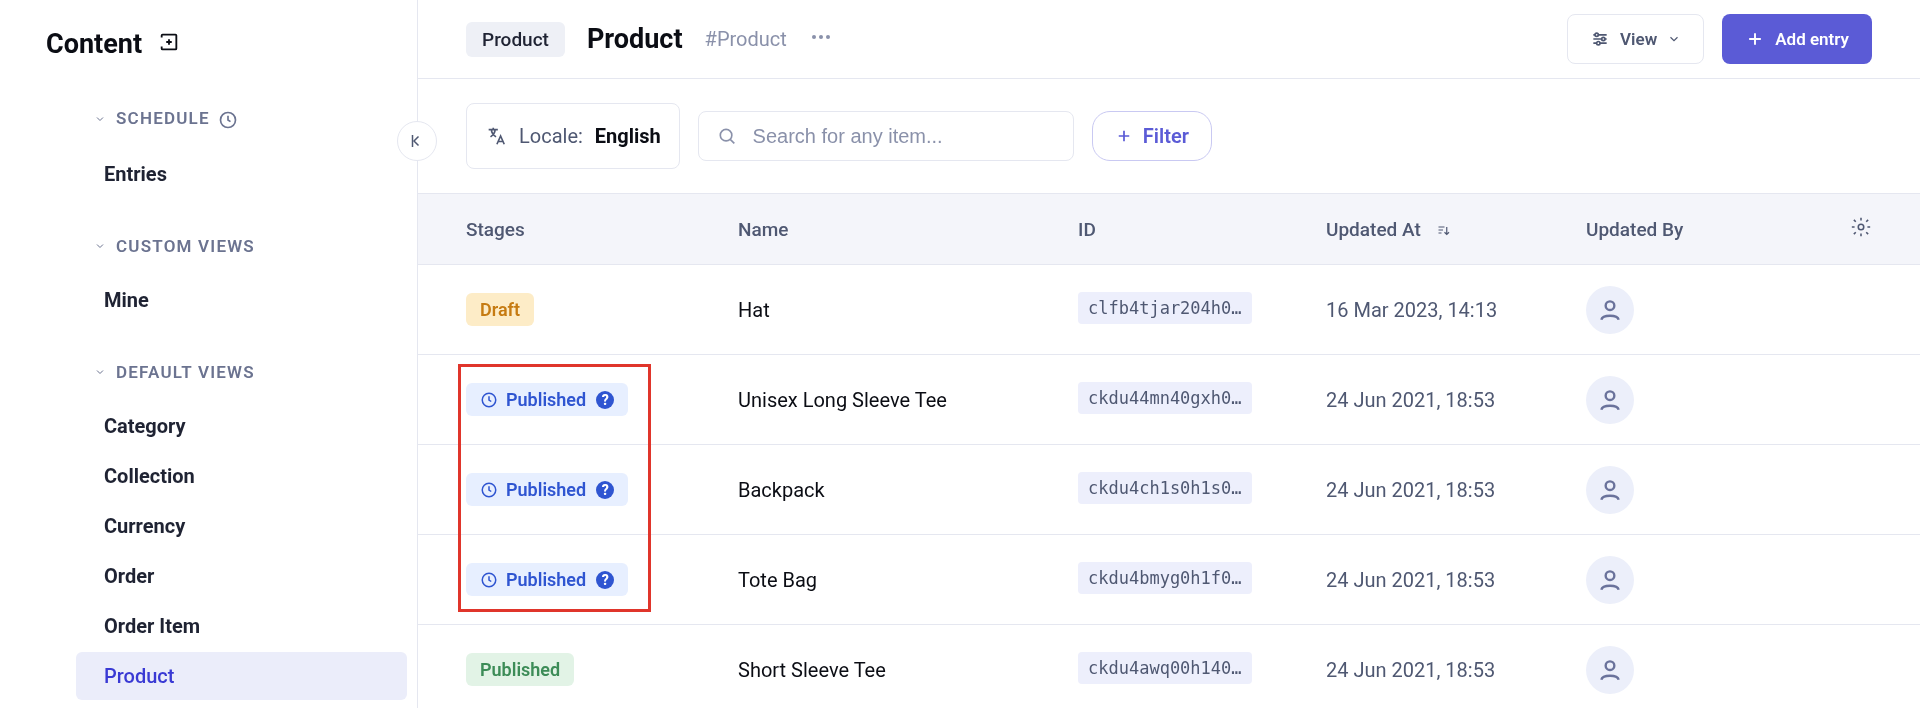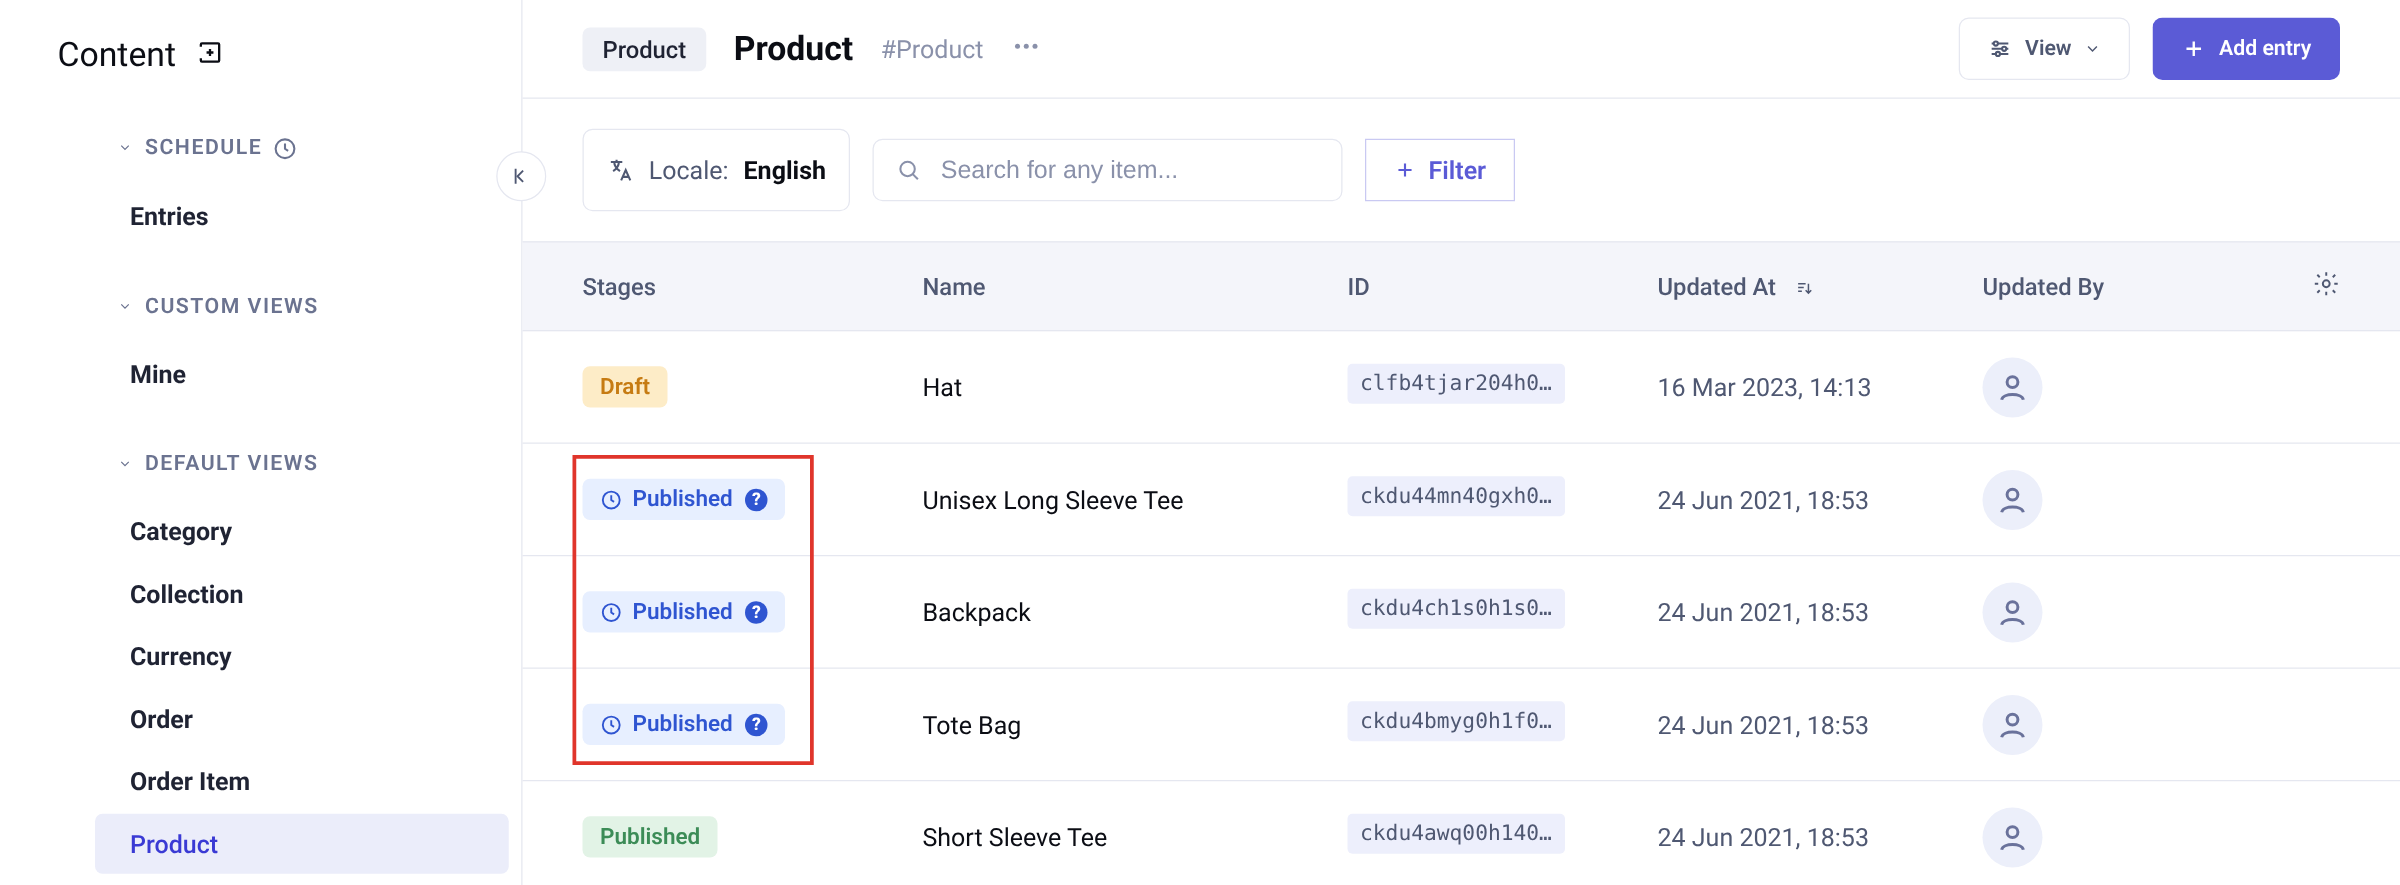--- a/index.html
+++ b/index.html
@@ -48,21 +48,21 @@
     height:100%;
     border-right:1px solid var(--border);
     padding:28px 0 0 0;
   }
   .sidebar-header{
     display:flex;align-items:center;gap:16px;
     padding:0 0 0 46px;
     margin-bottom:40px;
   }
   .sidebar-title{
-    font-size:27px;font-weight:400;color:var(--text-900);
+    font-size:27px;font-weight:700;color:var(--text-900);
   }
   .sq-icon{
     width:22px;height:22px;stroke:var(--text-900);stroke-width:2;fill:none;
   }
 
   .side-sec{
     padding:0 0 0 29px;
     margin-bottom:30px;
     margin-left:47px;
   }
@@ -178,21 +178,21 @@
   }
   .search svg{width:22px;height:22px;stroke:var(--muted-400);fill:none;stroke-width:2;}
   .search input{
     border:none;outline:none;font-size:20px;color:var(--text-700);
     width:100%;background:transparent;
   }
   .search input::placeholder{color:var(--muted-400);}
 
   .filter-btn{
     display:flex;align-items:center;gap:10px;
-    border:1px solid var(--indigo-border);border-radius:0;
+    border:1px solid var(--indigo-border);border-radius:18px;
     height:50px;padding:0 22px;
     color:var(--indigo-500);font-size:20px;font-weight:600;
     cursor:pointer;
   }
   .filter-btn svg{width:18px;height:18px;stroke:var(--indigo-500);stroke-width:2.3;fill:none;}
 
   
   .table{width:100%;}
   .thead{
     display:grid;

